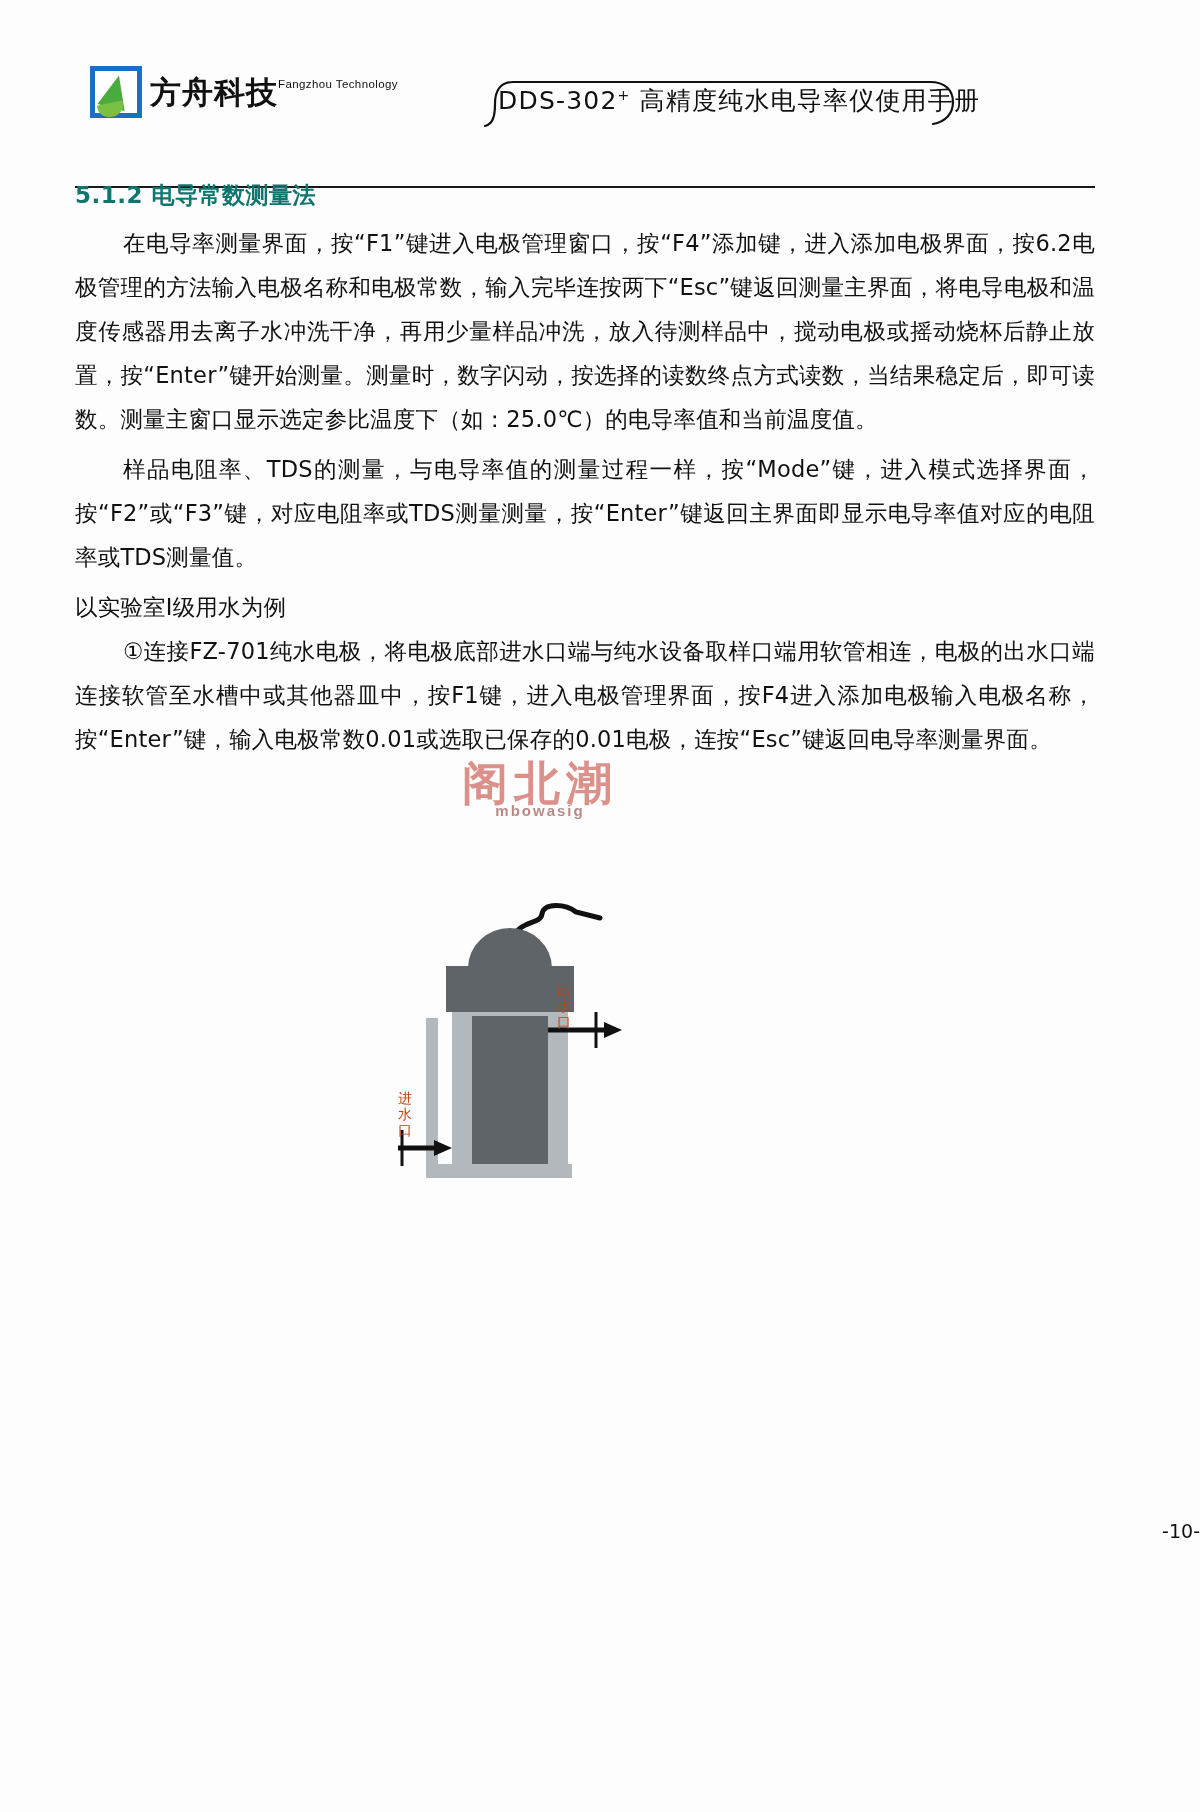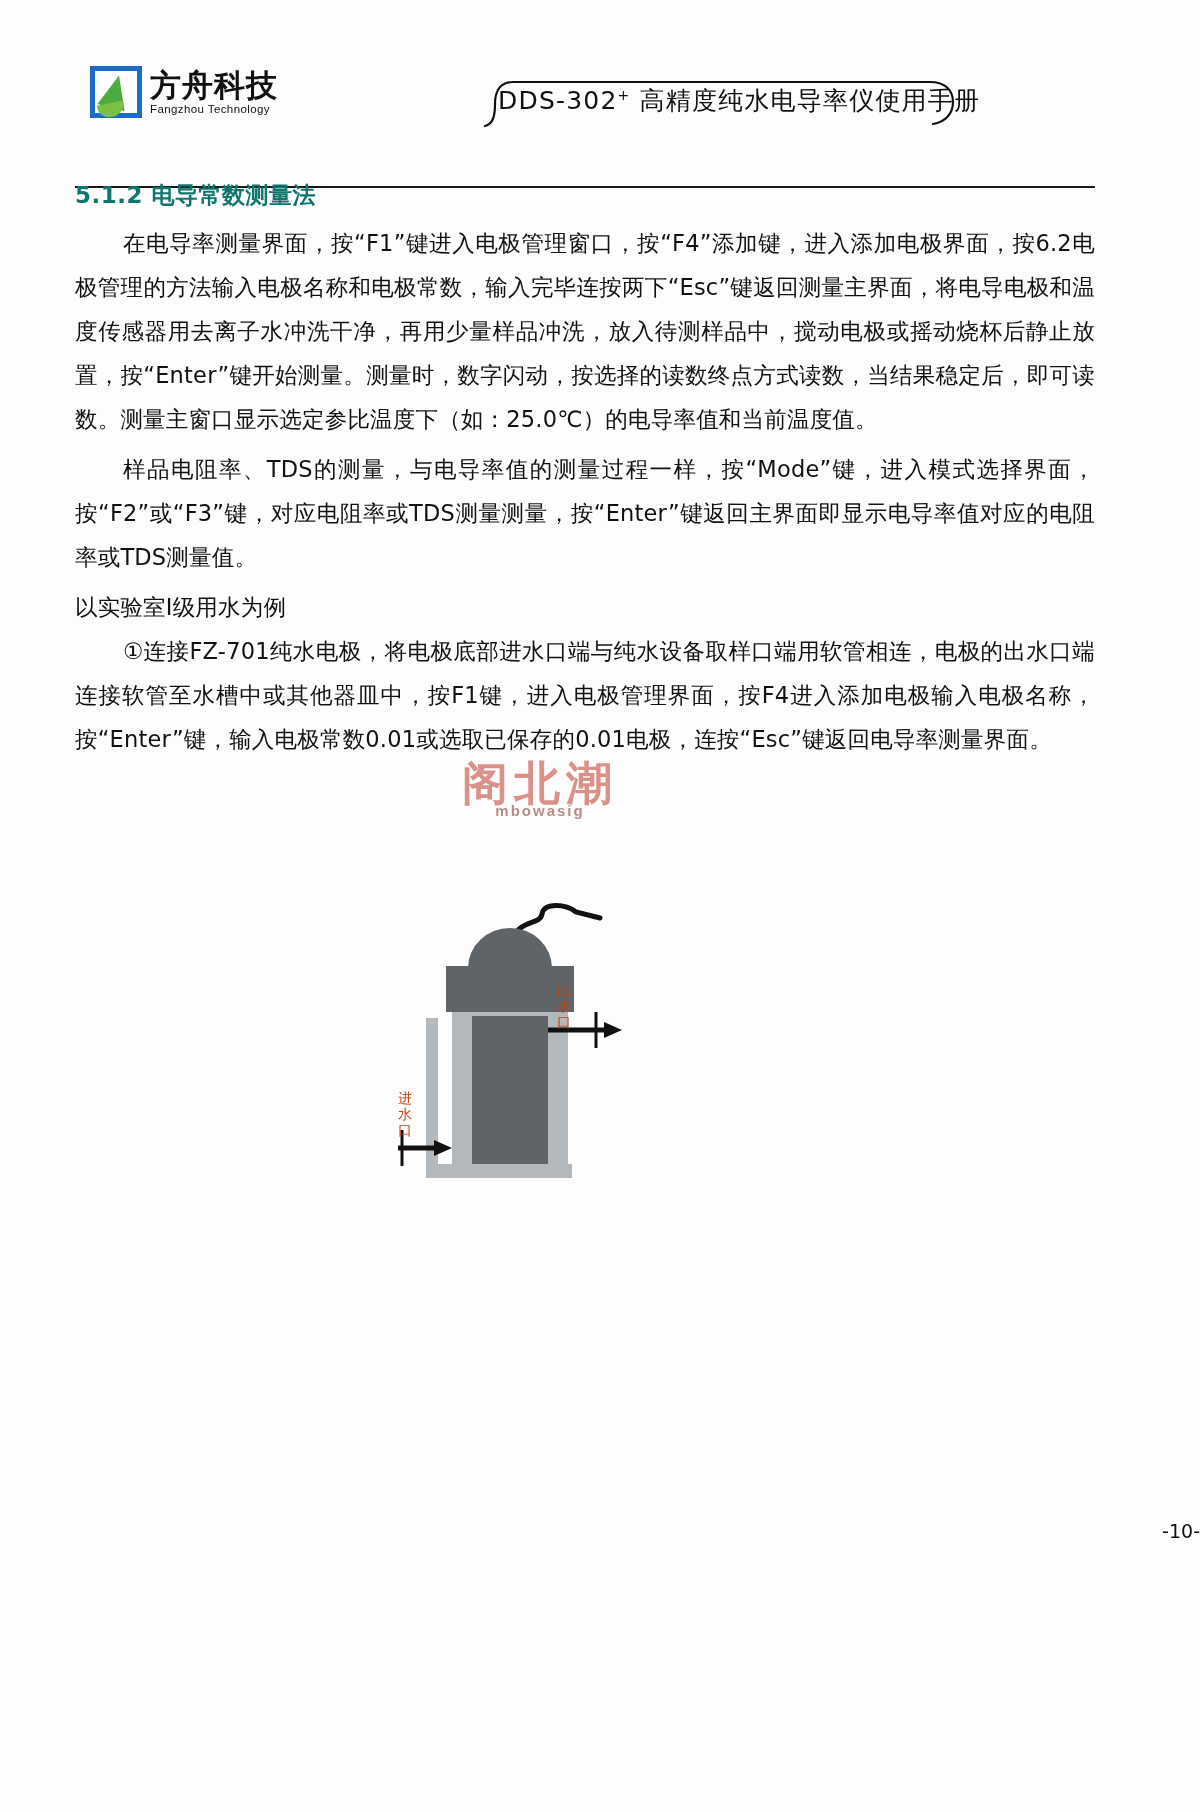--- a/index.html
+++ b/index.html
@@ -46,21 +46,21 @@
   }
   .logo-mark .leaf2{
     position:absolute;
     left:3px;bottom:-4px;
     width:26px;height:14px;
     background:#7ac143;
     border-radius:0 0 50% 50%/0 0 80% 80%;
     transform:rotate(-12deg);
   }
   .logo-text{
-    display:flex;flex-direction:column;justify-content:center;
+    display:flex;flex-direction:row;justify-content:center;
   }
   .logo-cn{
     font-size:31px;font-weight:bold;color:#111;
     letter-spacing:1px;line-height:1.05;
     font-family:"DejaVu Sans","Liberation Sans",sans-serif;
   }
   .logo-en{
     font-size:11.5px;font-weight:normal;color:#111;
     letter-spacing:0.4px;margin-top:2px;
   }

